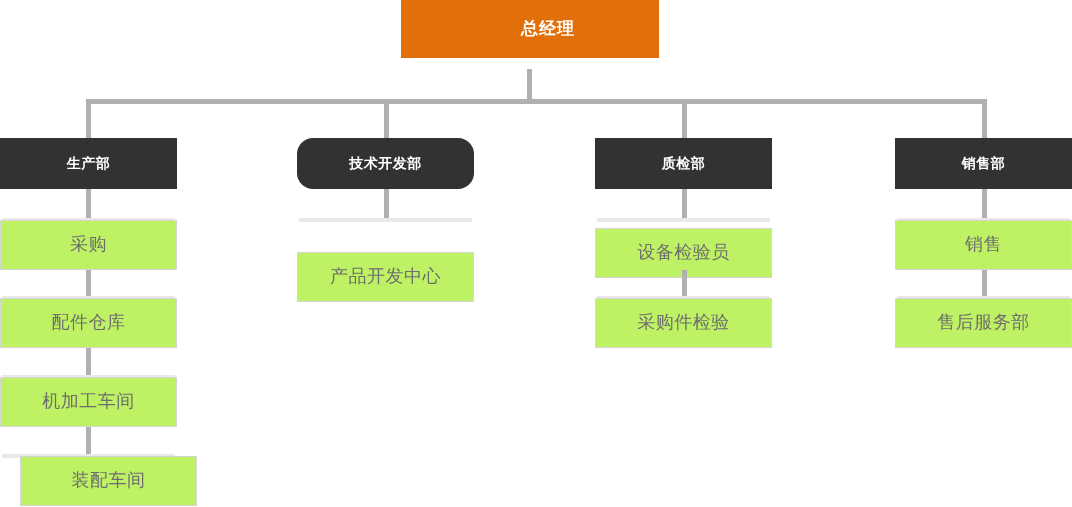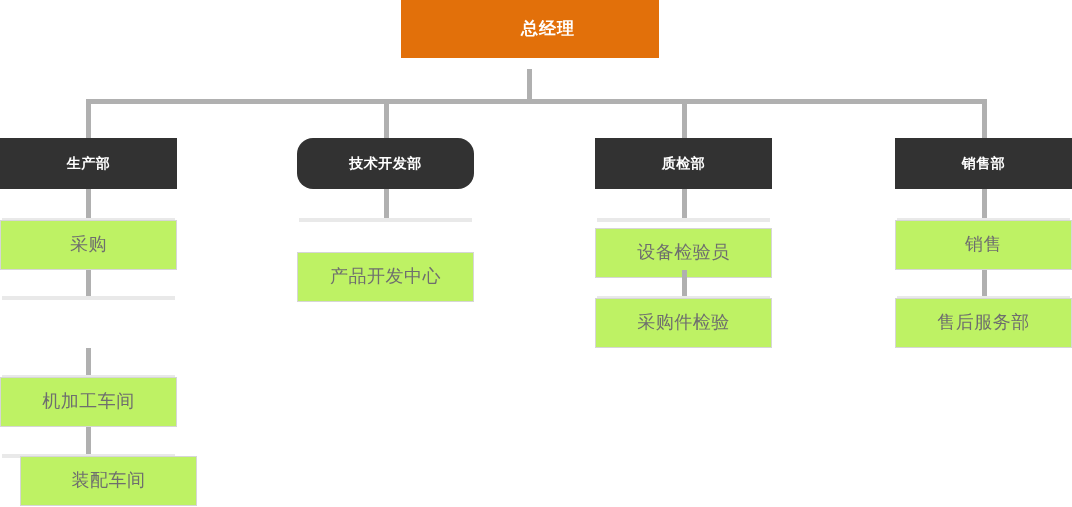--- a/index.html
+++ b/index.html
@@ -94,20 +94,23 @@
   </div>
 
   <div class="conn conn-v" style="left:86px; top:189px; width:5px; height:32px;"></div>
   <div class="shelf" style="left:2px; top:218px; width:173px;"></div>
   <div class="node node-leaf" style="left:0px; top:220px; width:177px; height:50px;">
     <span>采购</span>
   </div>
 
   <div class="conn conn-v" style="left:86px; top:270px; width:5px; height:29px;"></div>
   <div class="shelf" style="left:2px; top:296px; width:173px;"></div>
+  <div class="node node-leaf" style="left:0px; top:298px; width:177px; height:50px;">
+    <span>配件仓库</span>
+  </div>
 
   <div class="conn conn-v" style="left:86px; top:348px; width:5px; height:30px;"></div>
   <div class="shelf" style="left:2px; top:375px; width:173px;"></div>
   <div class="node node-leaf" style="left:0px; top:377px; width:177px; height:50px;">
     <span>机加工车间</span>
   </div>
 
   <div class="conn conn-v" style="left:86px; top:427px; width:5px; height:30px;"></div>
   <div class="shelf" style="left:2px; top:454px; width:173px;"></div>
   <div class="node node-leaf" style="left:0px; top:456px; width:177px; height:50px;margin-left:20px;">

